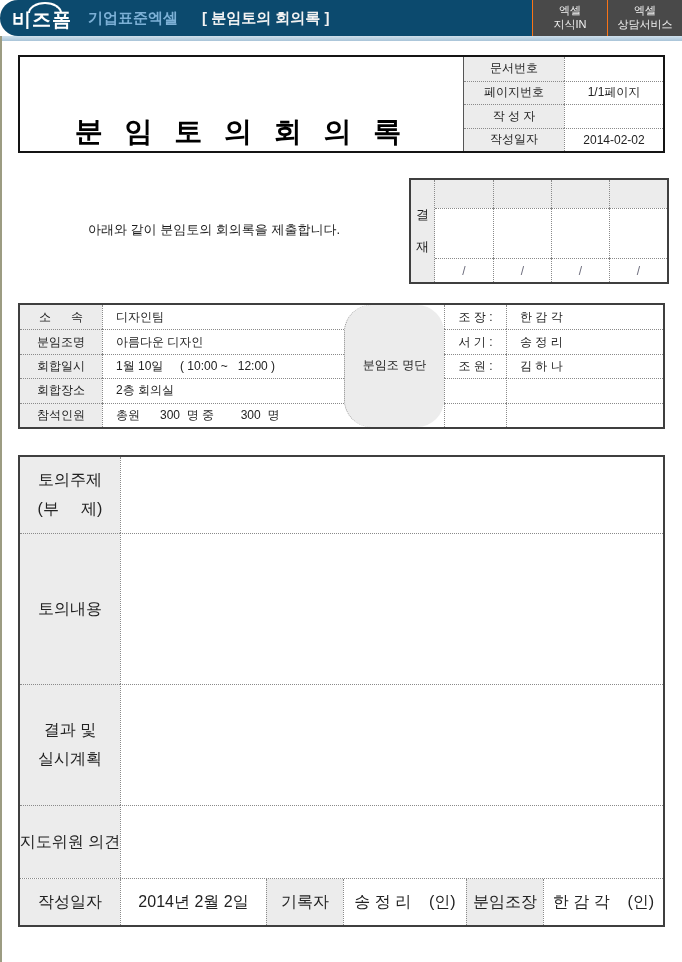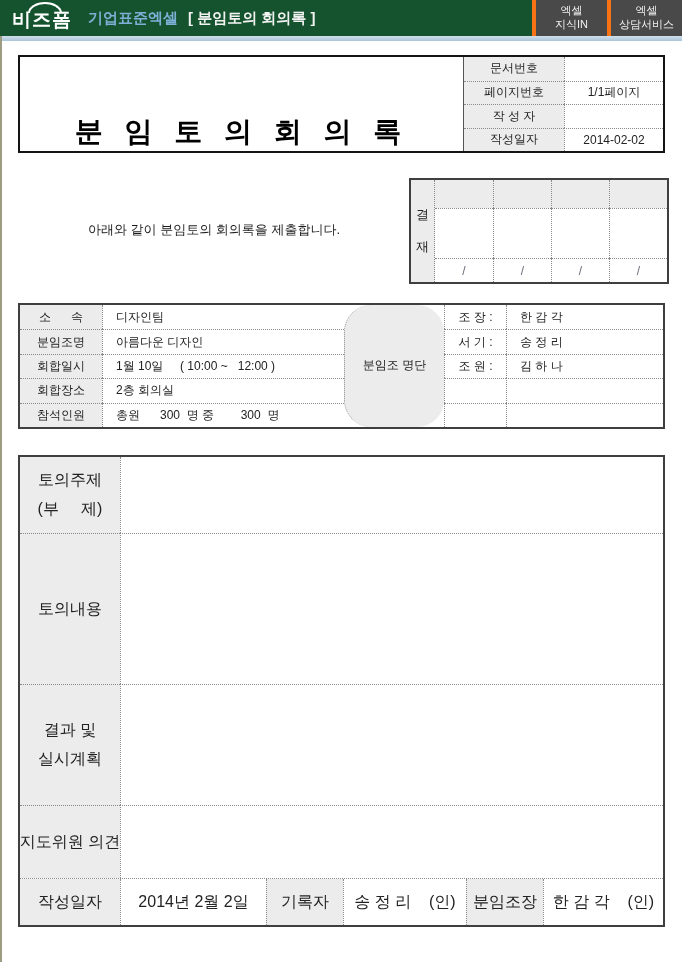--- a/index.html
+++ b/index.html
@@ -11,42 +11,42 @@
     overflow: hidden;
     color: #222;
   }
   .win-edge {
     position: absolute; left: 0; top: 36px; width: 2px; height: 926px;
     background: #9c9c82; z-index: 5;
   }
   
   .header {
     position: absolute; left: 0; top: 0; width: 682px; height: 36px;
-    background: #14532d; display: flex; align-items: center; z-index: 6;
+    background: #0c4a6e; display: flex; align-items: center; z-index: 6; border-radius: 18px;
   }
   .logo {
     position: relative; margin-left: 12px; color: #fff;
     font-size: 19px; font-weight: bold; letter-spacing: 1px; padding-top: 4px;
   }
   .logo::before {
     content: ""; position: absolute; left: 16px; top: -1px;
     width: 30px; height: 9px;
     border: 2px solid #fff; border-bottom: none;
     border-radius: 50% 50% 0 0 / 100% 100% 0 0;
   }
   .product-name {
     margin-left: 16px; color: #7cb0d6; font-size: 15px; font-weight: bold;
   }
   .header-doc-title {
-    margin-left: 10px; color: #f2f2f2; font-size: 15px; font-weight: bold;
+    margin-left: 24px; color: #f2f2f2; font-size: 15px; font-weight: bold;
   }
   .header-buttons { margin-left: auto; display: flex; height: 100%; }
   .header-btn {
     width: 75px; height: 100%; background: #494949;
-    border-left: 4px solid #f97316;
+    border-left: 1px solid #f97316;
     display: flex; flex-direction: column; align-items: center; justify-content: center;
     color: #f0f0f0; font-size: 11px; line-height: 1.25; cursor: pointer;
   }
   .blue-strip {
     position: absolute; left: 0; top: 36px; width: 682px; height: 5px;
     background: linear-gradient(#cfe0ec, #a9c4d8);
   }
   
   .title-box {
     position: absolute; left: 18px; top: 55px; width: 647px; height: 98px;

